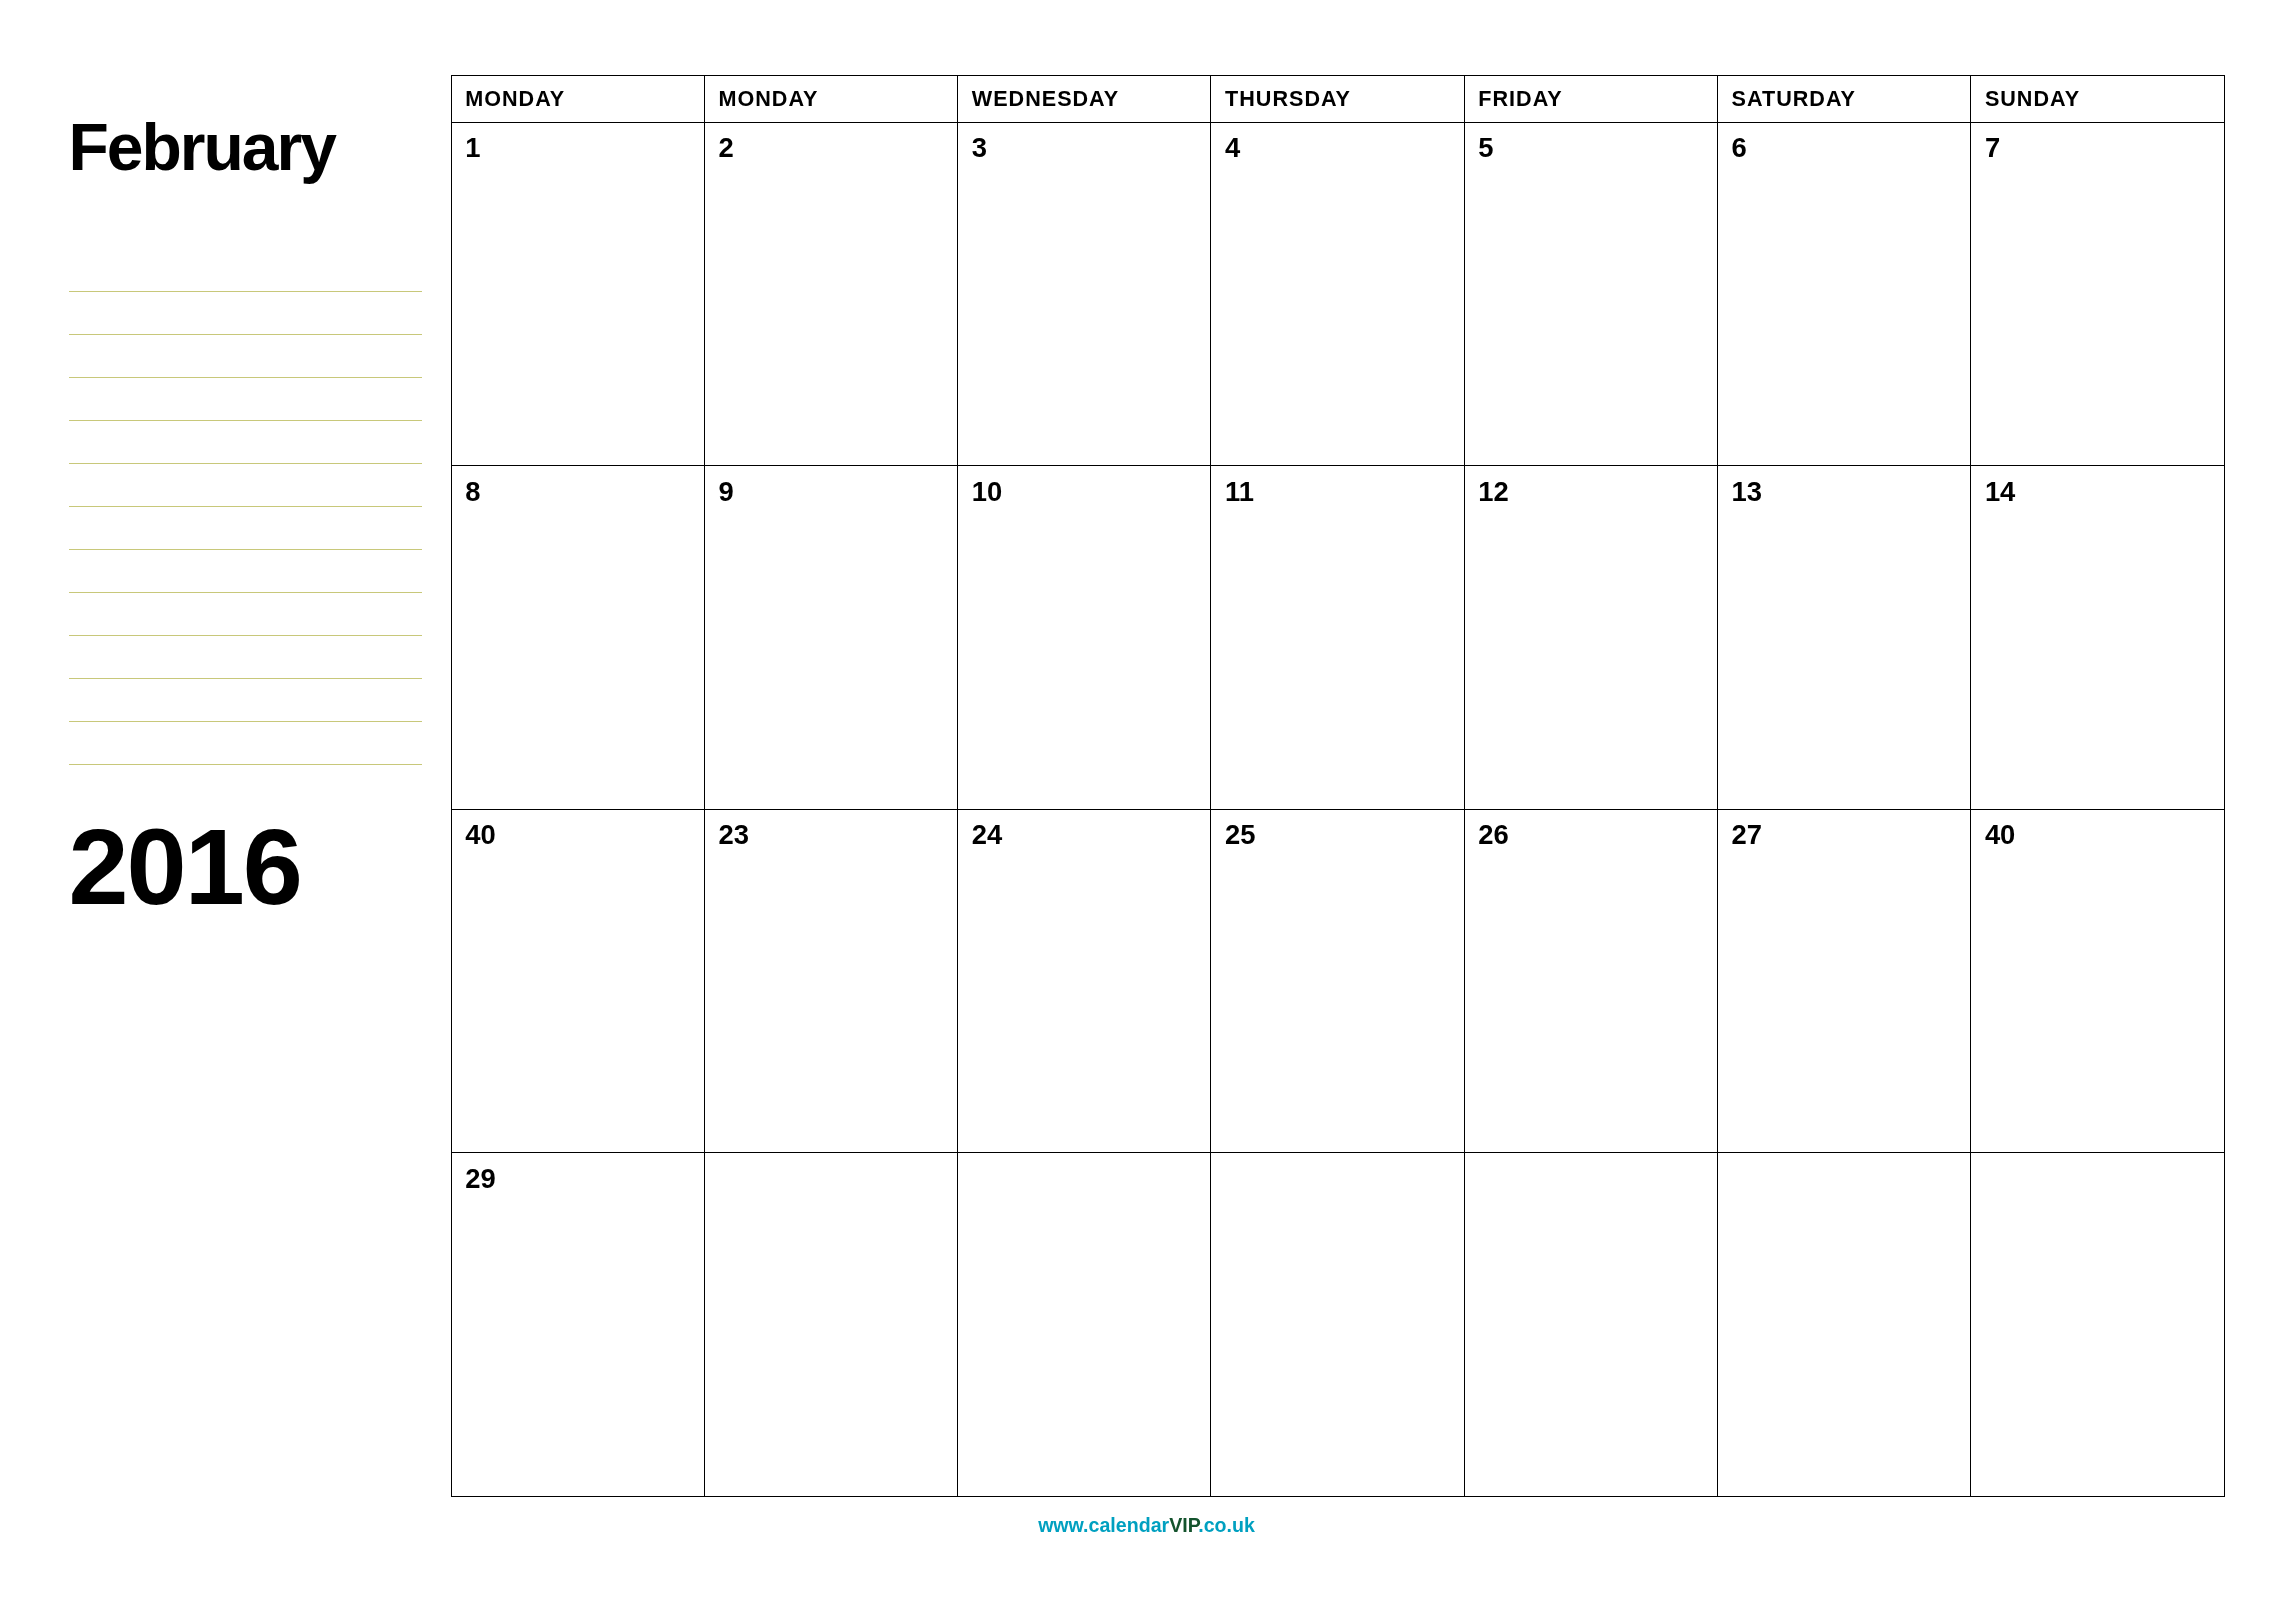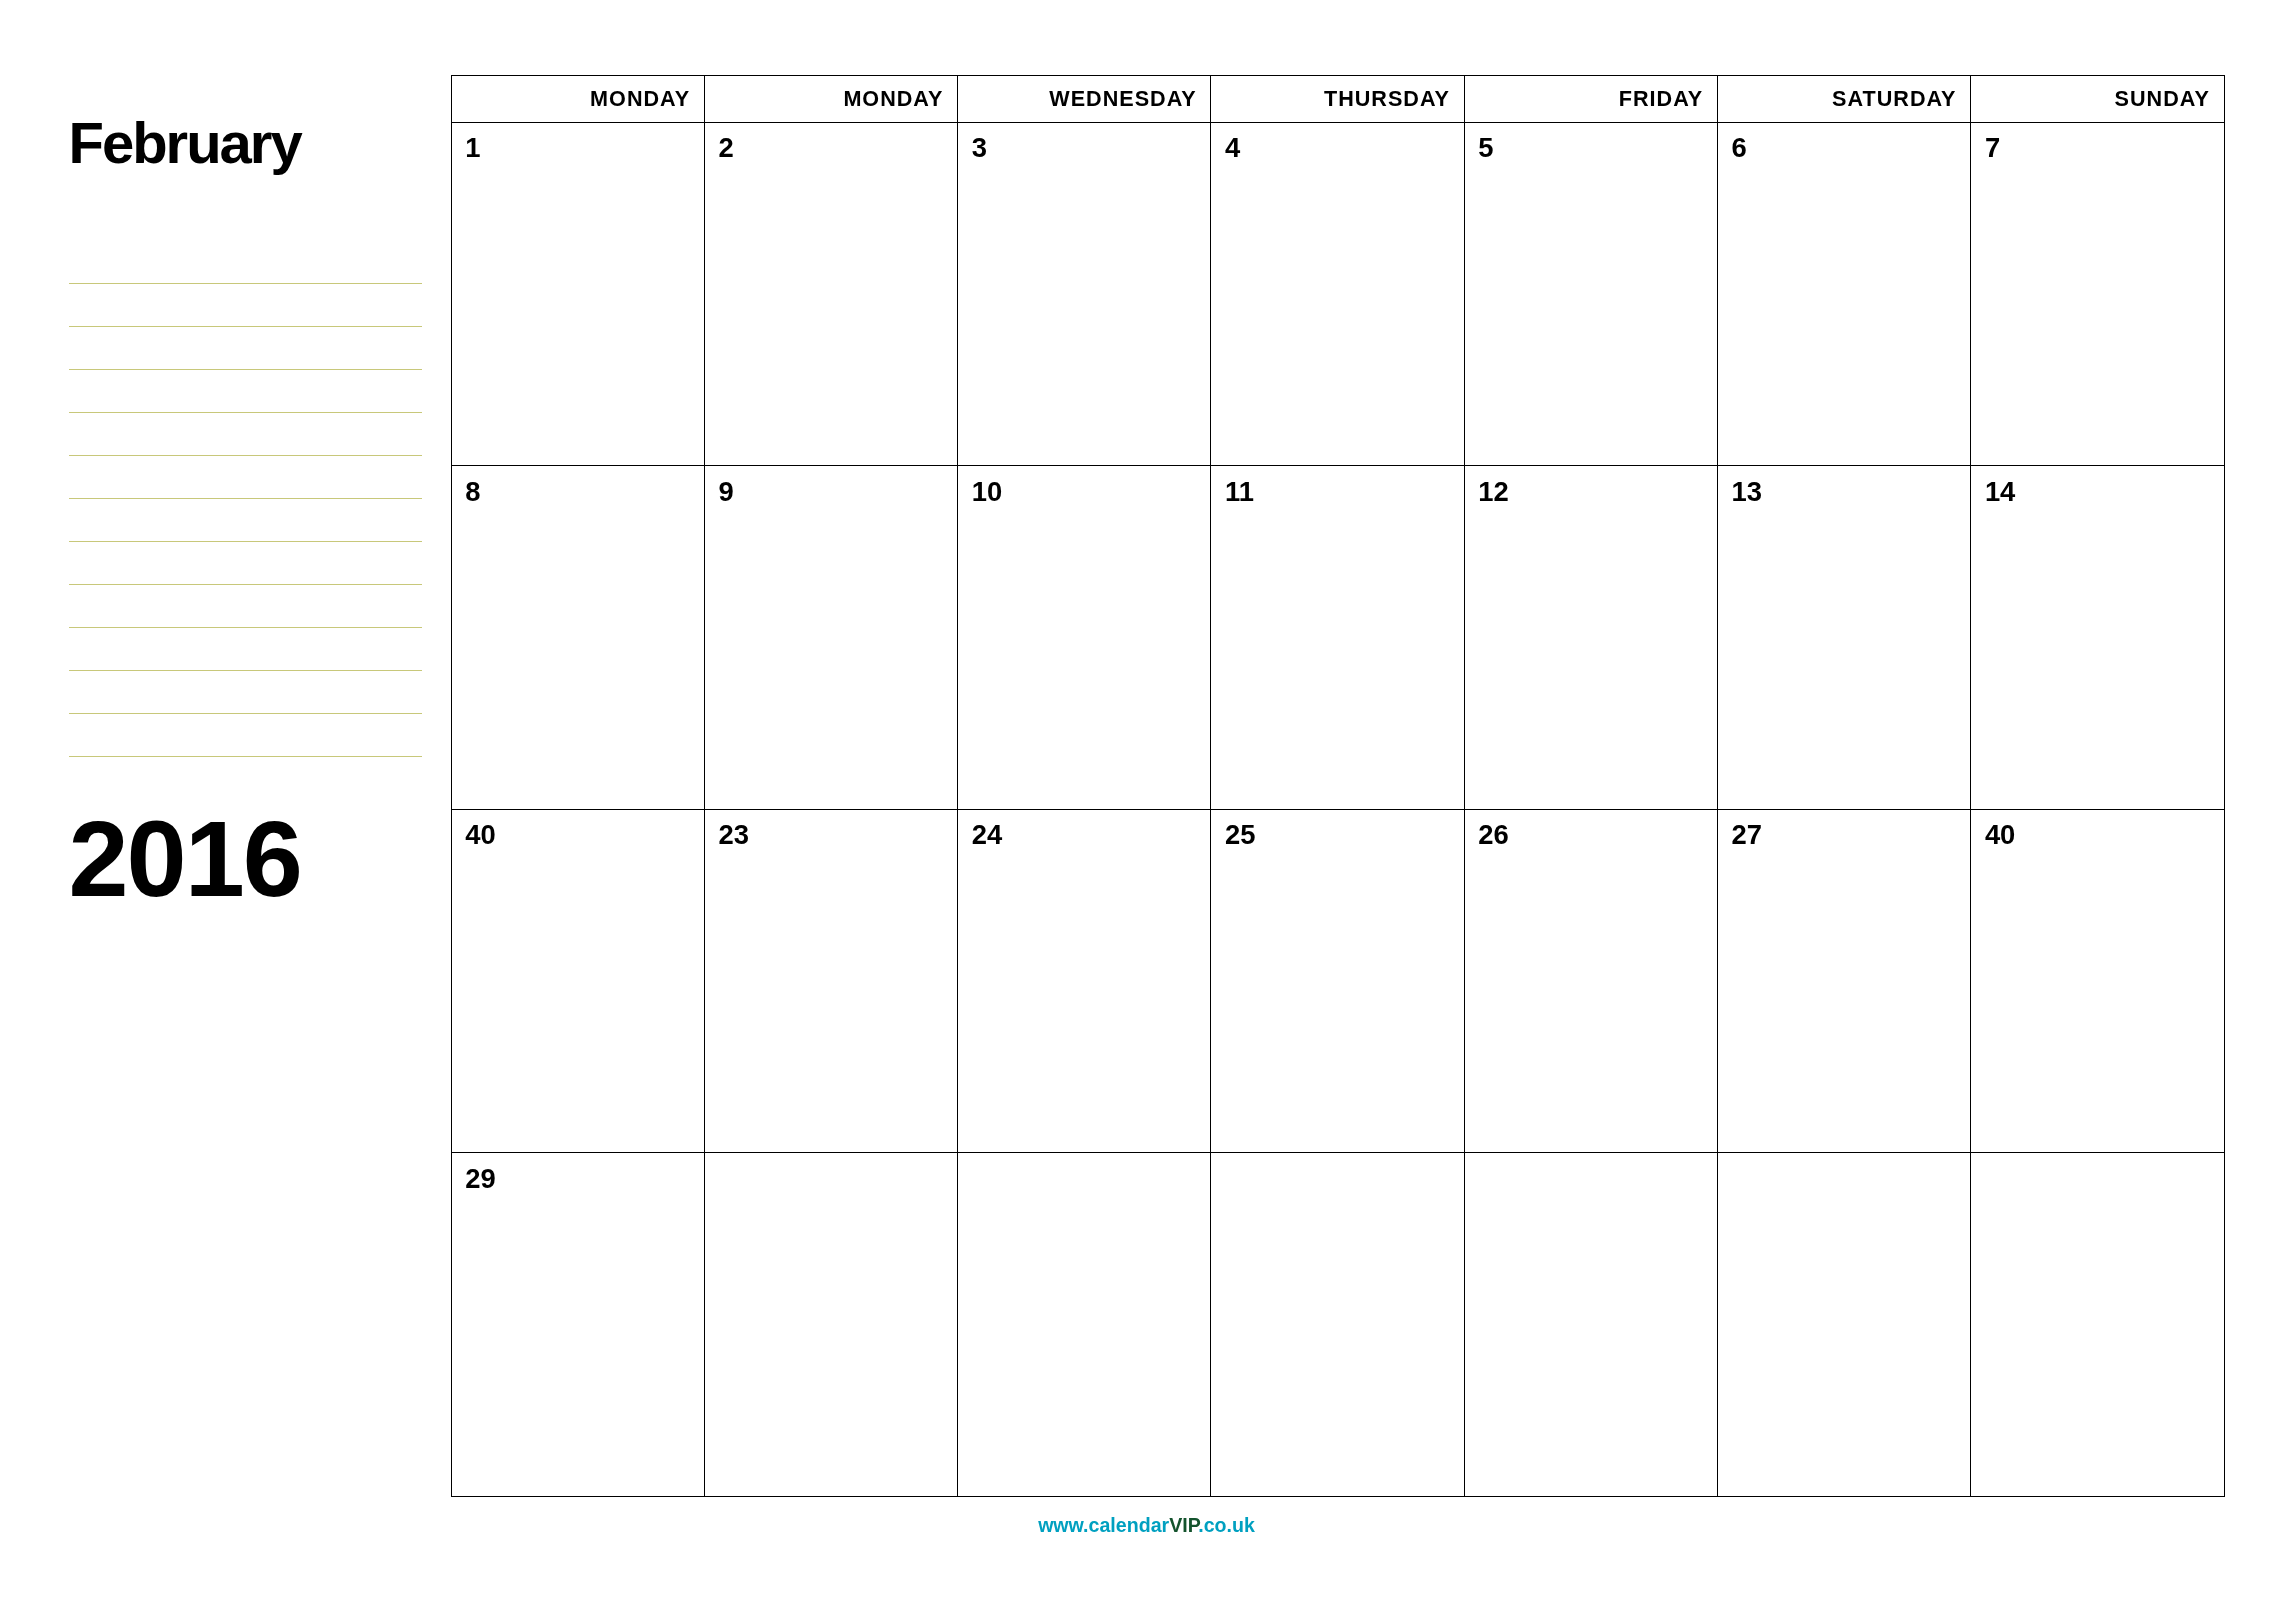--- a/index.html
+++ b/index.html
@@ -36,21 +36,21 @@
 
     .left-panel {
       width: 382px;
       display: flex;
       flex-direction: column;
       padding-top: 39px;
       padding-right: 29px;
     }
 
     .month-title {
-      font-size: 58px;
+      font-size: 66px;
       font-weight: 900;
       color: #000000;
       line-height: 1;
       margin-bottom: 59px;
       letter-spacing: -2px;
     }
 
     .note-lines {
       display: flex;
       flex-direction: column;
@@ -81,21 +81,21 @@
     .calendar-table {
       width: 100%;
       border-collapse: collapse;
       flex: 1;
     }
 
     .calendar-table th {
       font-size: 21.6px;
       font-weight: 800;
       color: #000000;
-      text-align: right;
+      text-align: left;
       padding: 9.8px 13.7px;
       border: 1px solid #000000;
       letter-spacing: 1px;
     }
 
     .calendar-table td {
       border: 1px solid #000000;
       vertical-align: top;
       padding: 9.8px 13.7px;
       width: 14.28%;

